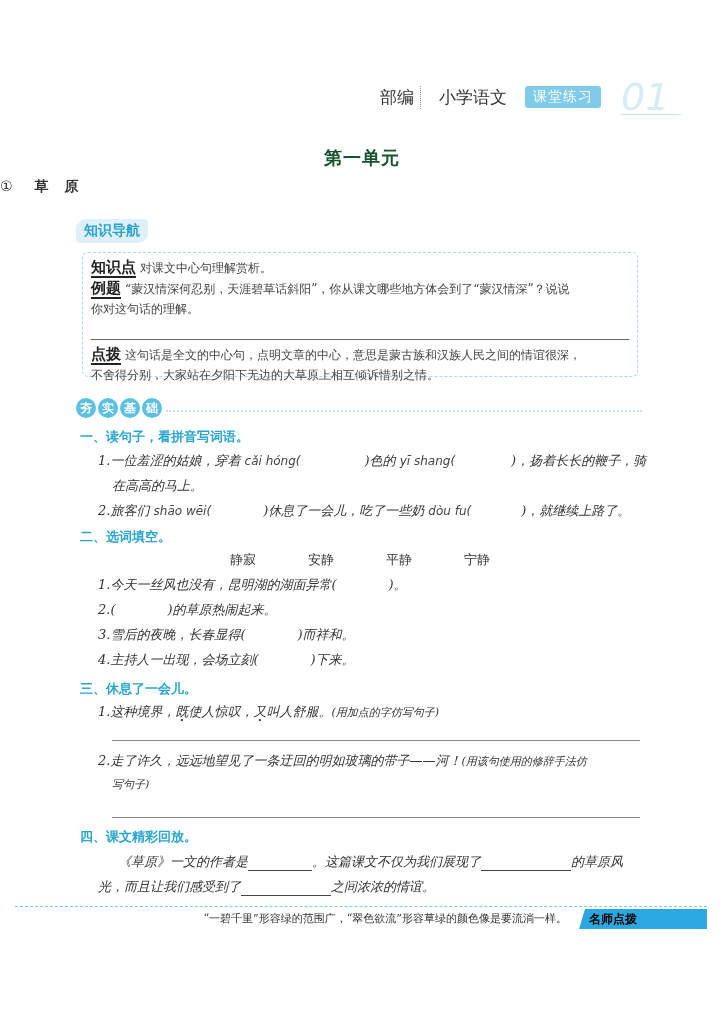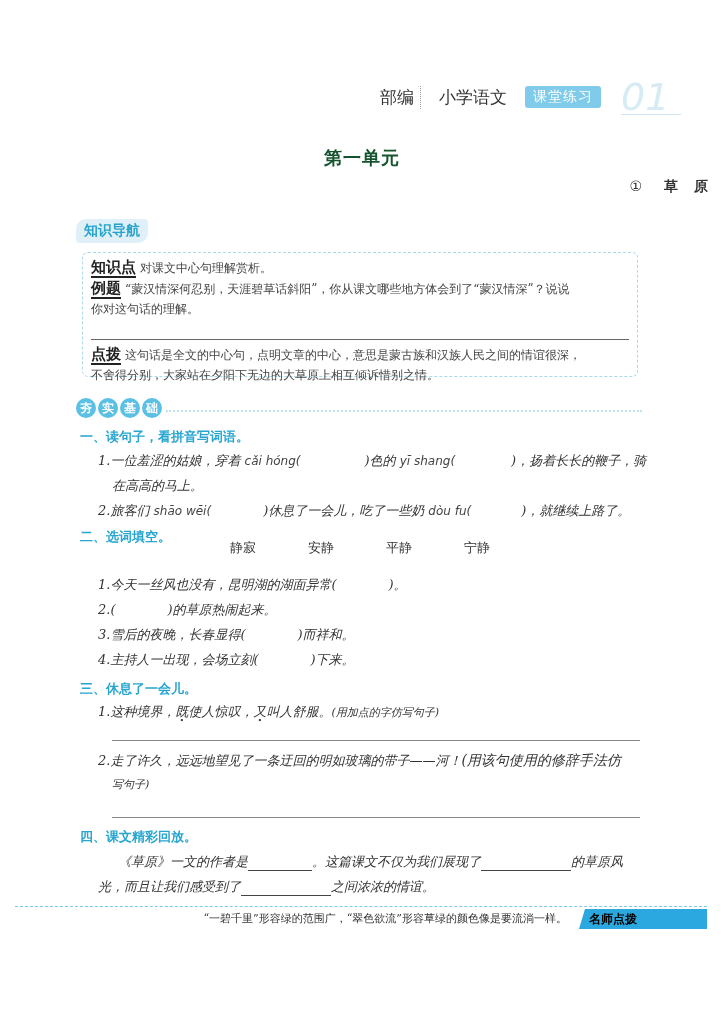--- a/index.html
+++ b/index.html
@@ -10,42 +10,42 @@
   .abs { position: absolute; }
 
   
   .hdr { left: 380px; top: 80px; height: 34px; display: flex; align-items: center; gap: 12px; }
   .hdr .pub { font-family: "DejaVu Sans", sans-serif; font-size: 17px; color: #333; padding-right: 6px; border-right: 1px dotted #999; }
   .hdr .subj { font-family: "DejaVu Sans", sans-serif; font-size: 17px; color: #333; padding-left: 6px; margin-right: 6px; }
   .hdr .tag { background: #7fcbe9; color: #fff; font-family: "DejaVu Sans", sans-serif; font-size: 14px; padding: 2px 8px; border-radius: 3px; letter-spacing: 1px; }
   .hdr .num { font-family: "DejaVu Sans", sans-serif; font-size: 38px; font-style: italic; color: #d6ebf4; font-weight: 300; margin-left: 8px; line-height: 34px; border-bottom: 1px solid #cfe6f0; width: 60px; }
 
   .unit { left: 0; width: 724px; top: 146px; text-align: center; font-family: "DejaVu Sans", sans-serif; font-weight: bold; font-size: 18px; color: #14532d; letter-spacing: 1px; }
-  .lesson { left: 0; width: 724px; top: 178px; text-align: right; font-family: "DejaVu Sans", sans-serif; font-weight: bold; font-size: 14px; color: #333; }
+  .lesson { left: 0; width: 724px; top: 178px; text-align: left; font-family: "DejaVu Sans", sans-serif; font-weight: bold; font-size: 14px; color: #333; }
   .lesson .n { margin-right: 22px; font-weight: normal; }
   .lesson .t { letter-spacing: 16px; }
 
   .nav-pill { left: 76px; top: 219px; background: #dff0f8; color: #27a3cc; font-family: "DejaVu Sans", sans-serif; font-weight: bold; font-size: 14px; padding: 3px 8px; border-radius: 10px 4px 10px 4px; }
 
   .kbox { left: 82px; top: 252px; width: 556px; height: 125px; border: 1.5px dashed #a9d9ea; border-radius: 6px; padding: 0 8px; box-sizing: border-box; font-size: 12px; line-height: 20px; color: #444; }
   .kbox .lbl { font-family: "DejaVu Sans", sans-serif; font-weight: bold; font-size: 15px; color: #222; border-bottom: 2px solid #222; margin-right: 4px; }
   .kbox .row1 { margin-top: 4px; }
   .kbox .sep { border-top: 1px solid #666; margin: 20px 0 4px 0; }
 
   .sec-banner { left: 76px; top: 398px; width: 566px; height: 20px; }
   .sec-banner .circles { display: flex; gap: 2px; }
   .sec-banner .c { width: 20px; height: 20px; border-radius: 50%; background: #5bc0e4; color: #fff; font-family: "DejaVu Sans", sans-serif; font-size: 12px; font-weight: bold; text-align: center; line-height: 20px; }
   .sec-banner .dots { position: absolute; left: 90px; top: 12px; width: 476px; border-top: 2px dotted #bfe3f0; }
 
   .q-head { left: 80px; font-family: "DejaVu Sans", sans-serif; font-weight: bold; font-size: 13px; color: #29a6d0; }
   .line { font-size: 13px; color: #333; white-space: nowrap; font-style: italic; }
   .py { font-family: "DejaVu Sans", sans-serif; font-size: 12px; color: #444; }
   .blank-p { display: inline-block; }
 
-  .words { left: 230px; top: 539px; display: flex; gap: 52px; font-size: 13px; }
+  .words { left: 230px; top: 551px; display: flex; gap: 52px; font-size: 13px; }
   .uline { border-top: 1px solid #888; height: 0; }
   .dotted-char { position: relative; }
   .dotted-char::after { content: "•"; position: absolute; left: 4px; top: 12px; font-size: 8px; }
   .fill { display: inline-block; width: 64px; border-bottom: 1px solid #444; height: 14px; vertical-align: bottom; }
   .fill.w { width: 90px; }
 
   .footer { left: 15px; top: 906px; width: 692px; height: 22px; border-top: 1.5px dashed #7ccbe7; }
   .footer .txt { position: absolute; right: 140px; top: 4px; font-size: 11px; color: #333; }
   .footer .tip { position: absolute; right: 0; top: 2px; width: 128px; height: 20px; background: #2aa8df; color: #000000; font-family: "DejaVu Sans", sans-serif; font-weight: bold; font-size: 12px; line-height: 20px; padding-left: 10px; box-sizing: border-box; clip-path: polygon(6px 0, 100% 0, 100% 100%, 0 100%); }
 </style>
@@ -111,21 +111,21 @@
 <div class="abs line" style="left:98px; top:601px">2.(　　　　)的草原热闹起来。</div>
 <div class="abs line" style="left:98px; top:626px">3.雪后的夜晚，长春显得(　　　　)而祥和。</div>
 <div class="abs line" style="left:98px; top:651px">4.主持人一出现，会场立刻(　　　　)下来。</div>
 
 <div class="abs q-head" style="top:680px">三、休息了一会儿。</div>
 <div class="abs line" style="left:98px; top:703px">
   <span>1.这种境界，</span><span class="dotted-char">既</span><span>使人惊叹，</span><span class="dotted-char">又</span><span>叫人舒服。</span><span style="font-size:11px">(用加点的字仿写句子)</span>
 </div>
 <div class="abs uline" style="left:112px; top:740px; width:528px"></div>
 <div class="abs line" style="left:98px; top:752px">
-  <span>2.走了许久，远远地望见了一条迂回的明如玻璃的带子——河！</span><span style="font-size:14px">(用该句使用的修辞手法仿</span>
+  <span>2.走了许久，远远地望见了一条迂回的明如玻璃的带子——河！</span><span style="font-size:11px">(用该句使用的修辞手法仿</span>
 </div>
 <div class="abs line" style="left:112px; top:777px; font-size:11px">写句子)</div>
 <div class="abs uline" style="left:112px; top:817px; width:528px"></div>
 
 <div class="abs q-head" style="top:828px">四、课文精彩回放。</div>
 <div class="abs line" style="left:118px; top:853px">
   <span>《草原》一文的作者是</span><span class="fill"></span><span>。这篇课文不仅为我们展现了</span><span class="fill w"></span><span>的草原风</span>
 </div>
 <div class="abs line" style="left:98px; top:878px">
   <span>光，而且让我们感受到了</span><span class="fill w"></span><span>之间浓浓的情谊。</span>

